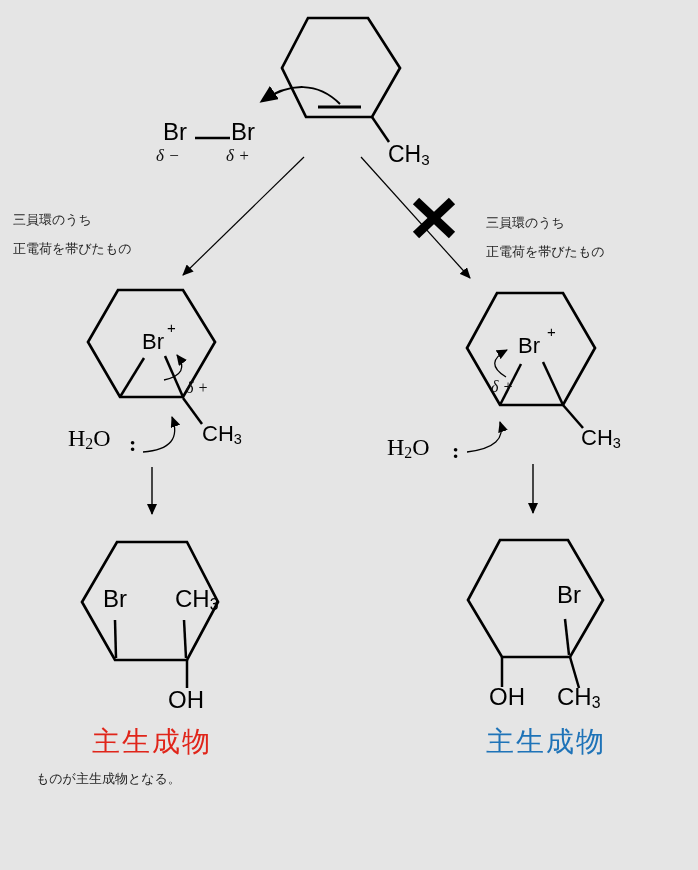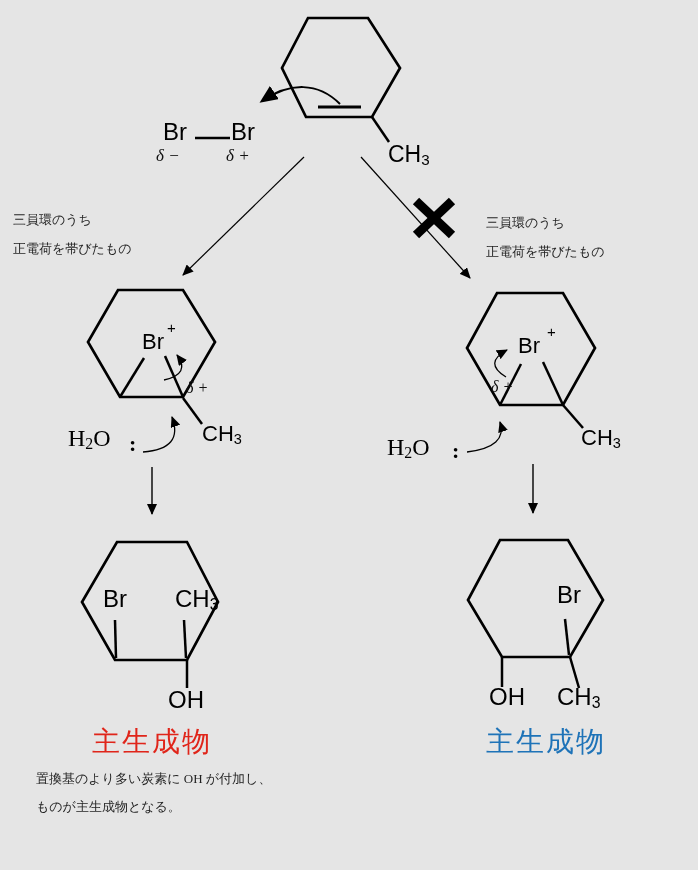--- a/index.html
+++ b/index.html
@@ -124,17 +124,16 @@
   <div class="t chem chem-md" style="left:581px;top:427px;"><span>CH</span><span class="sub">3</span></div>
   <div class="t water" style="left:387px;top:435px;"><span>H</span><span class="sub">2</span><span>O</span></div>
   <div class="t lone" style="left:452px;top:440px;">:</div>
 
   <div class="t chem chem-lg" style="left:557px;top:583px;">Br</div>
   <div class="t chem chem-lg" style="left:489px;top:685px;">OH</div>
   <div class="t chem chem-lg" style="left:557px;top:685px;"><span>CH</span><span class="sub">3</span></div>
   <div class="t product-label" style="left: 486px; top: 728px; color: rgb(30, 115, 184);">主生成物</div>
 
   <div class="t jp footnote" style="left:36px;top:765px;">
-    <div>置換基のより多い炭素に OH が付加し、</div>
     <div>ものが主生成物となる。</div>
   </div>
 
 </div>
 
 </body></html>

